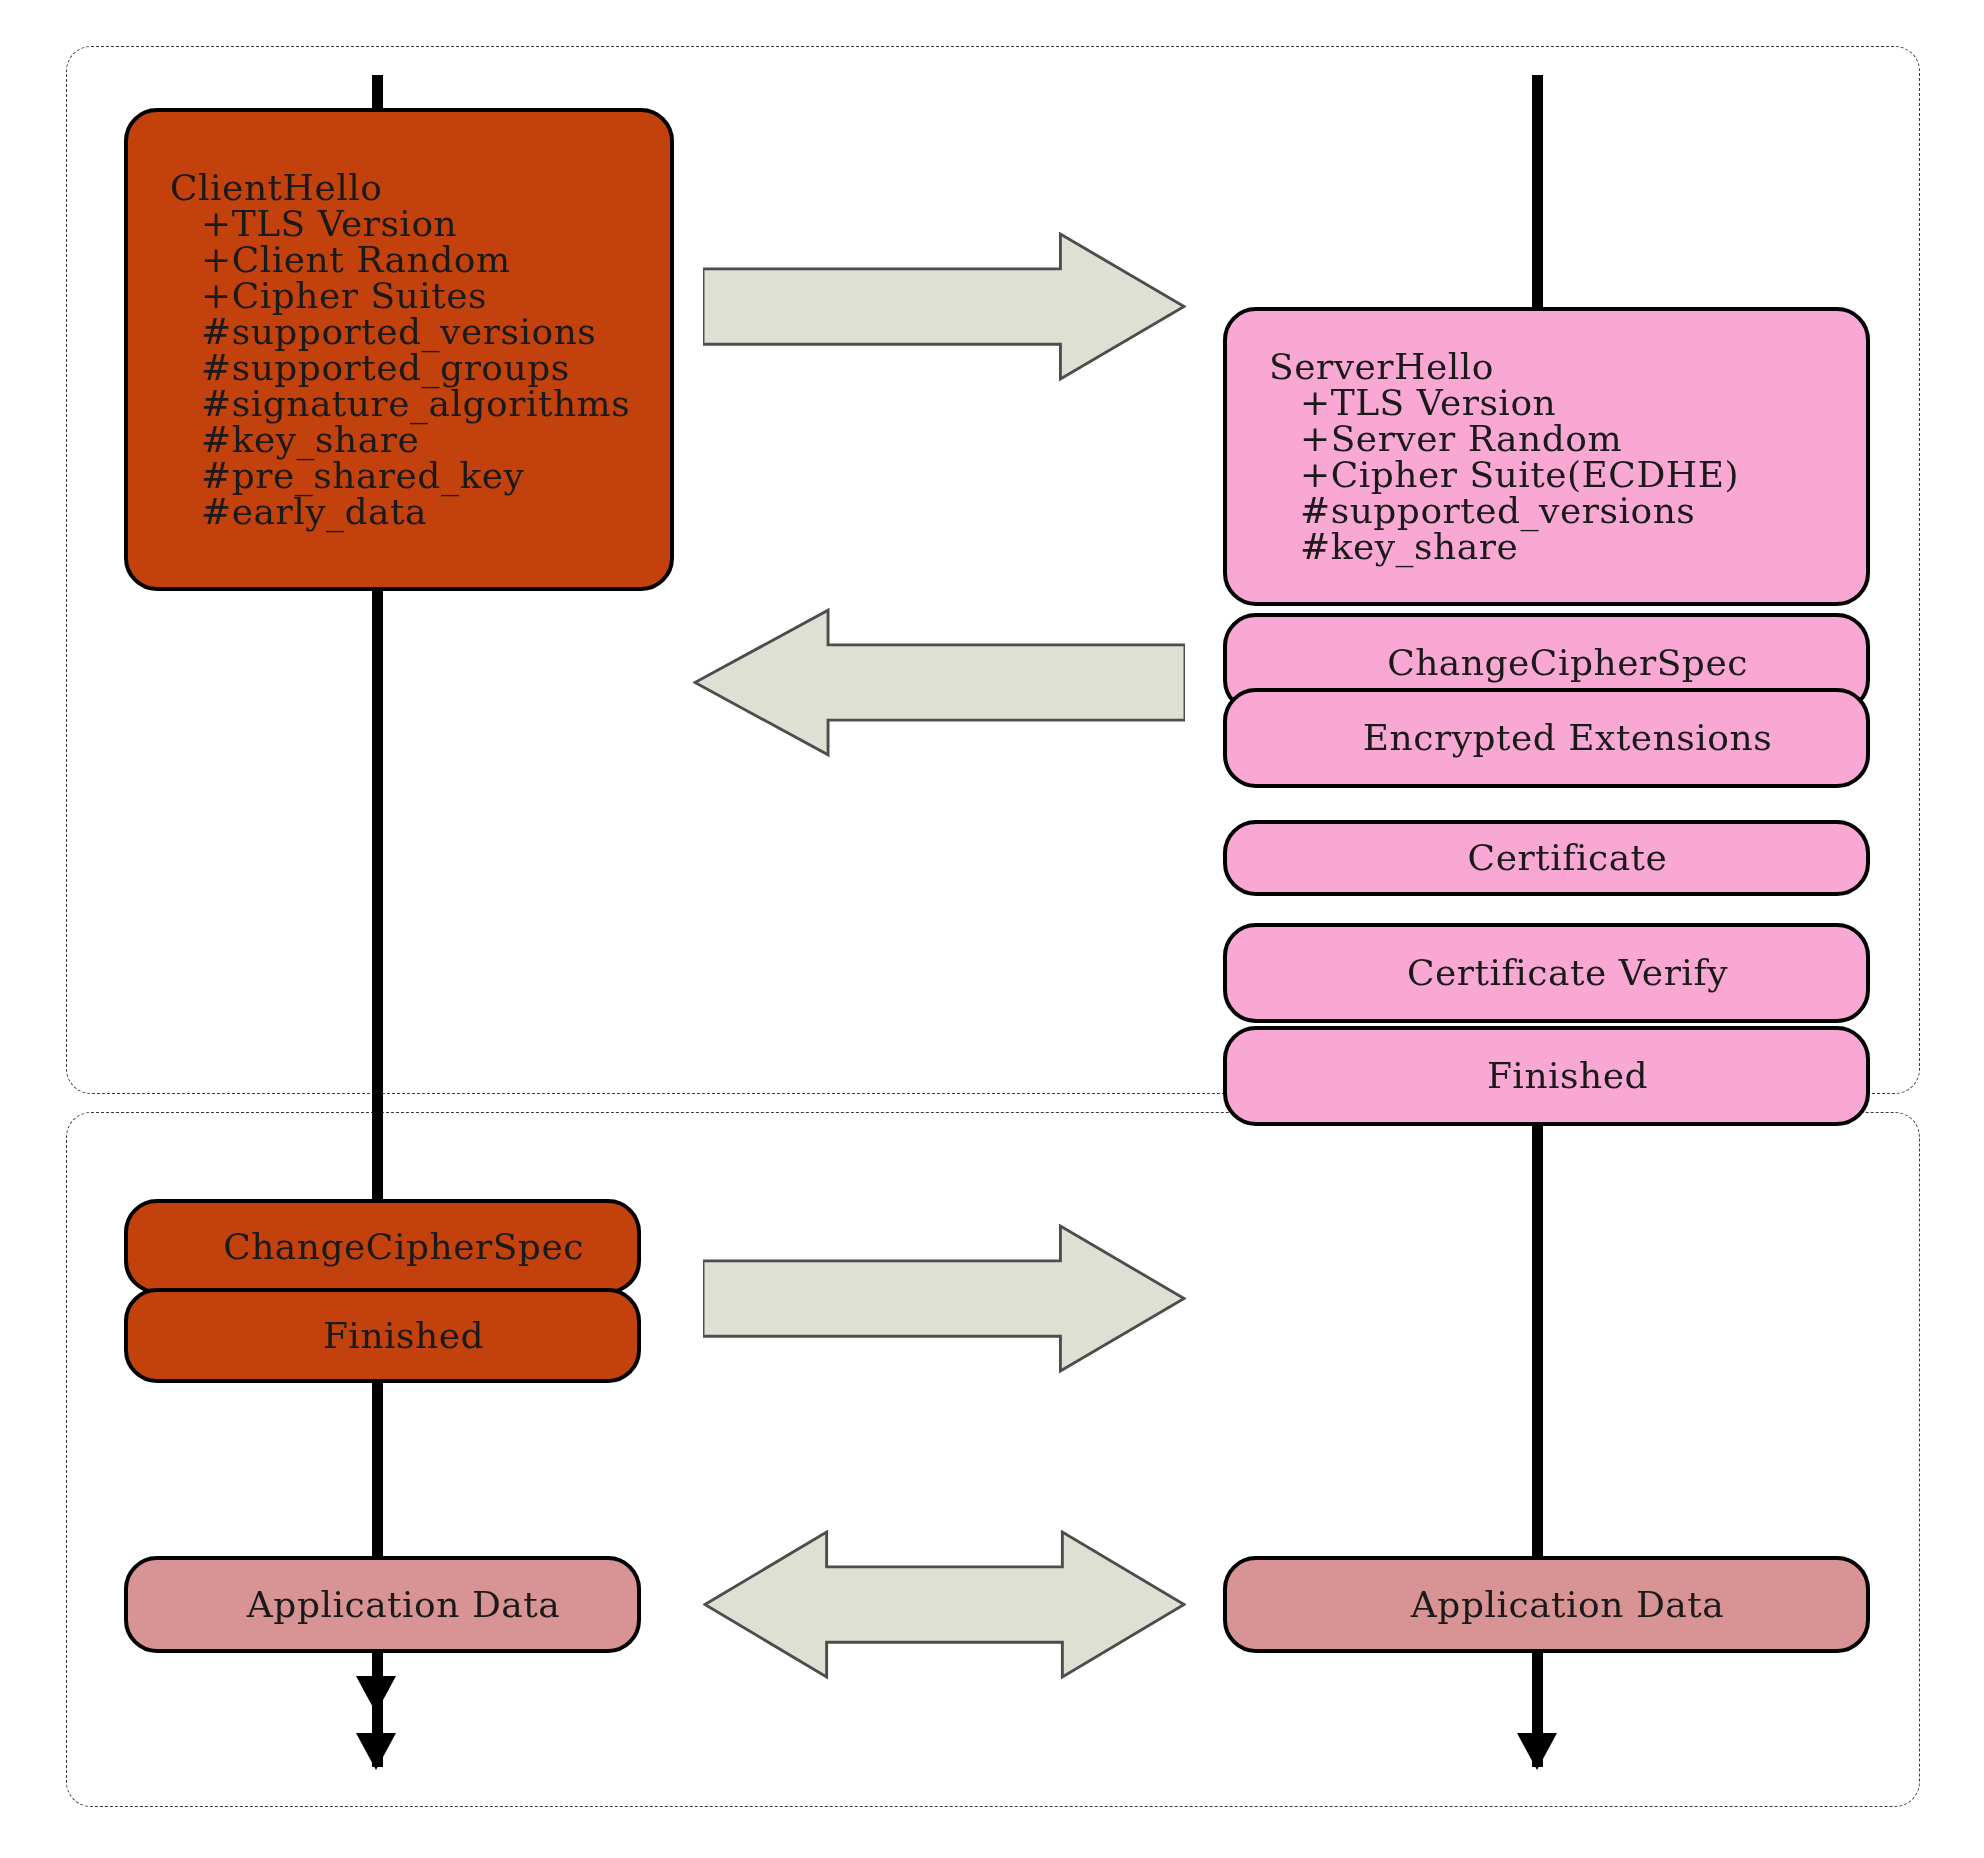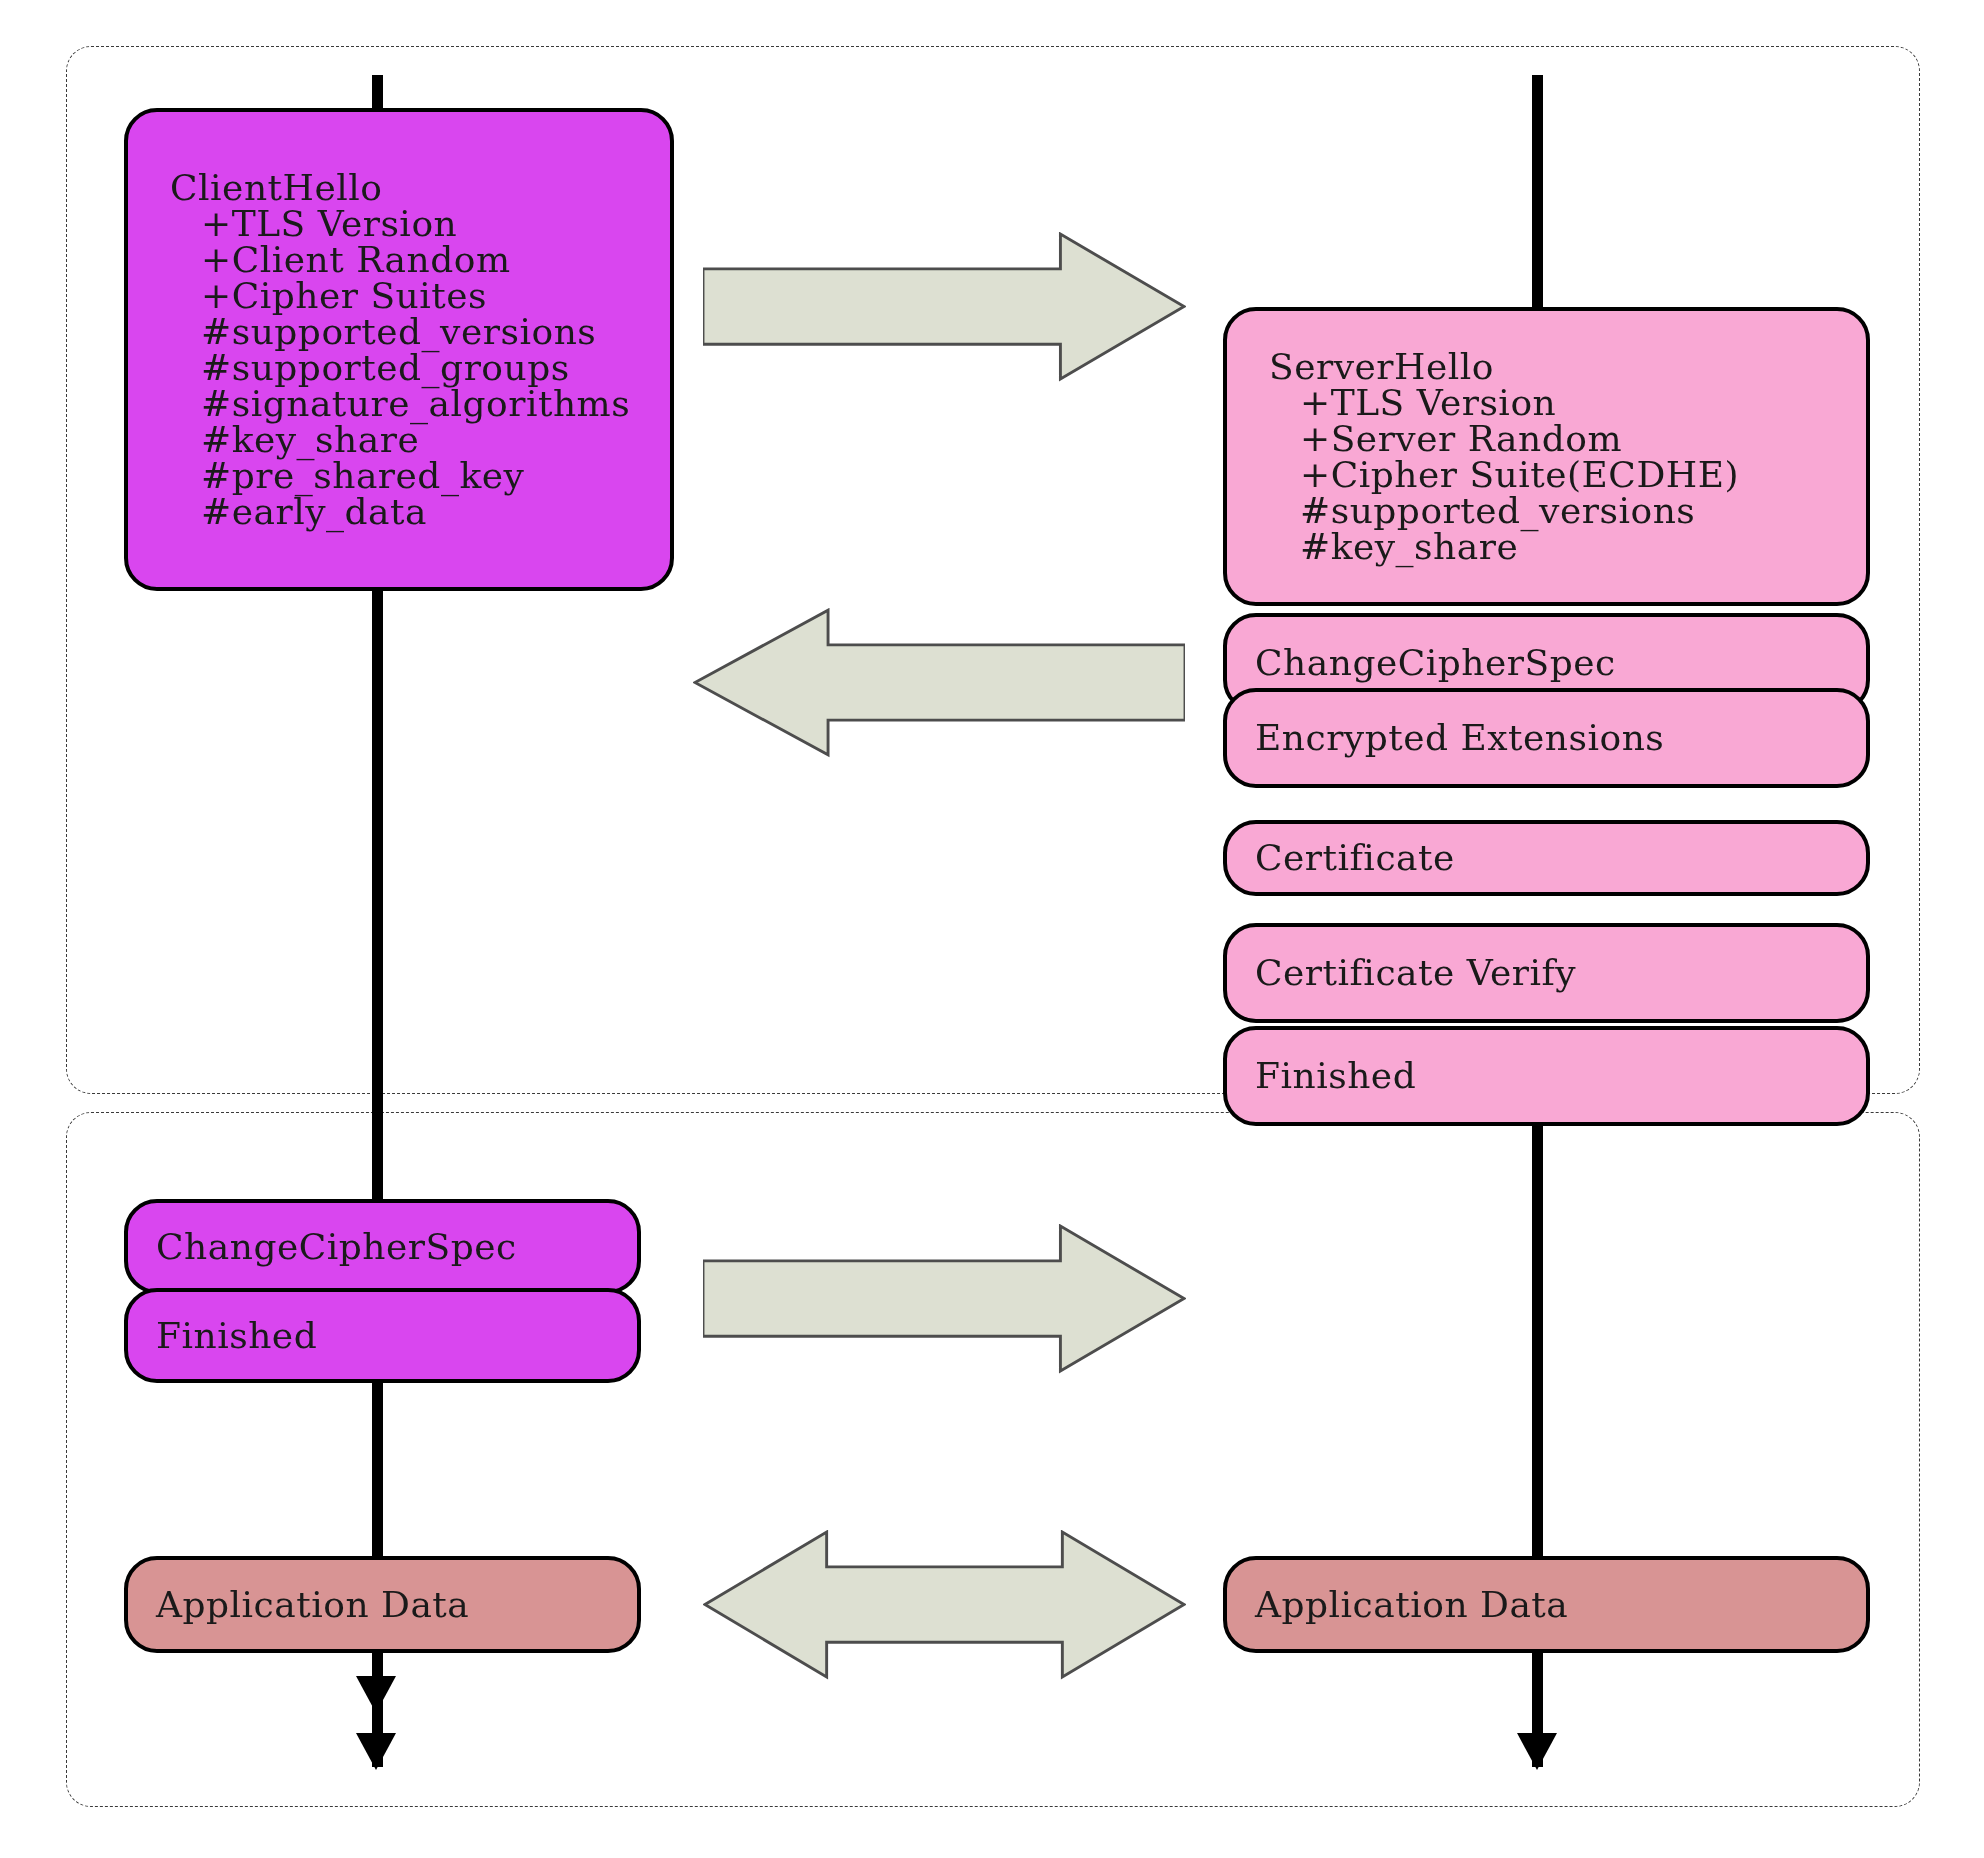--- a/index.html
+++ b/index.html
@@ -58,30 +58,31 @@
     display: flex;
     flex-direction: column;
     justify-content: center;
     padding: 0 0 0 42px;
     color: #1a1a1a;
     font-size: 36px;
     line-height: 1.00;
     letter-spacing: 0.5px;
     white-space: pre;
   }
-  .box.green  { background: #d946ef; }
+  .box.green  { background: #c2410c; }
   .box.orange { background: #f9a8d4; }
   .box.rose   { background: #d89494; }
 
   .box .line { display: block; }
   .box .indent { padding-left: 31px; }
 
   .pill {
     justify-content: center;
-    padding-left: 28px;
+    padding-left: 42px;
+    text-align: center;
   }
 
   
   .blockarrow { position: absolute; }
   .blockarrow svg { display: block; }
 </style>
 </head>
 <body>
 
 <div id="stage">

